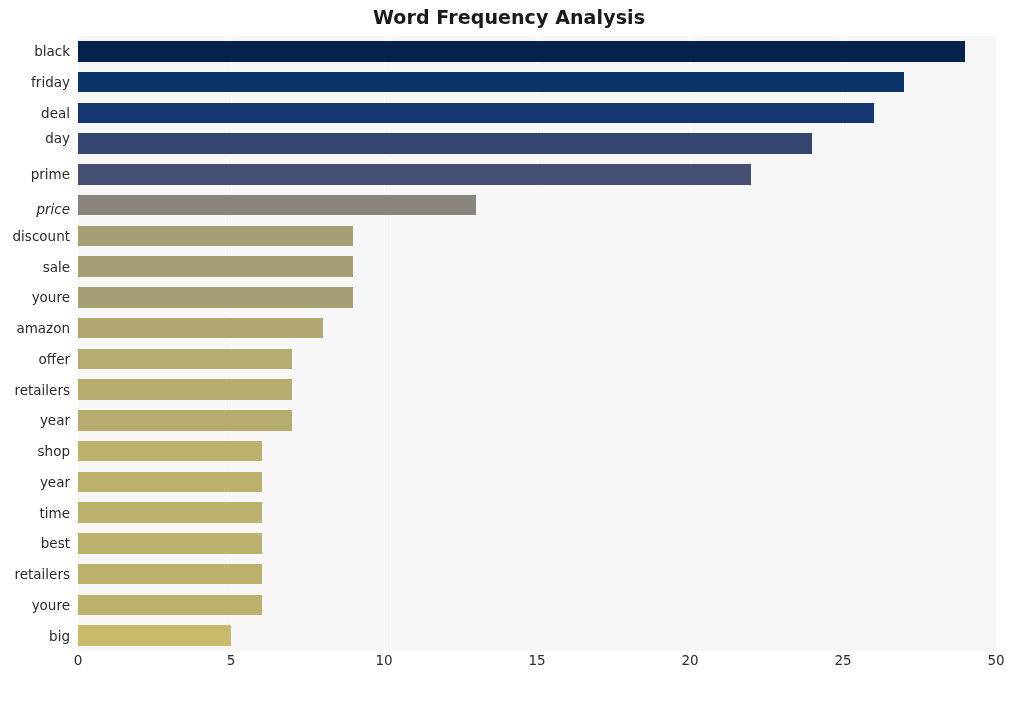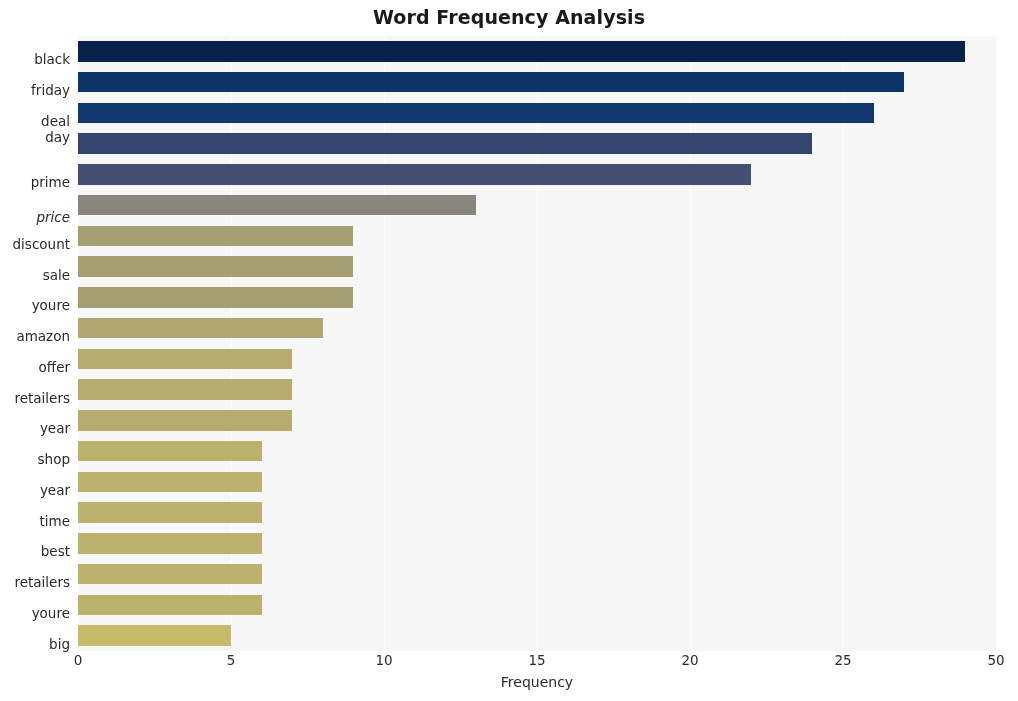--- a/index.html
+++ b/index.html
@@ -65,21 +65,20 @@
     top: 0;
     height: 100%;
   }
   
   .ylabels {
     position: absolute;
     left: 0;
     top: 36px;
     width: 70px;
     height: 615px;
-    margin-top: 8px;
   }
   .ylabel {
     position: absolute;
     right: 0;
     width: 70px;
     text-align: right;
     font-size: 13.5px;
     color: #2b2b2b;
     line-height: 14px;
   }
@@ -185,21 +184,21 @@
         <div class="bar-row" style="top: 589.477px; height: 20.295px;">
           <div class="bar" style="width: 153px; background: rgb(199, 186, 106);"></div>
         </div>
       </div>
   </div>
 
   <div class="ylabels" id="ylabels">
       <div class="ylabel" style="top: 8.375px;">black</div>
       <div class="ylabel" style="top: 39.125px;">friday</div>
       <div class="ylabel" style="top: 69.875px;">deal</div>
-      <div class="ylabel" style="top: 86px;">day</div>
+      <div class="ylabel" style="top: 95px;">day</div>
       <div class="ylabel" style="top: 131.375px; padding-left: 8px;">prime</div>
       <div class="ylabel" style="top: 166px; font-style: italic;">price</div>
       <div class="ylabel" style="top: 192.875px;">discount</div>
       <div class="ylabel" style="top: 223.625px;">sale</div>
       <div class="ylabel" style="top: 254.375px;">youre</div>
       <div class="ylabel" style="top: 285.125px;">amazon</div>
       <div class="ylabel" style="top: 315.875px;">offer</div>
       <div class="ylabel" style="top: 346.625px;">retailers</div>
       <div class="ylabel" style="top: 377.375px;">year</div>
       <div class="ylabel" style="top: 408.125px;">shop</div>
@@ -214,15 +213,14 @@
   <div class="xlabels" id="xlabels">
       <div class="xlabel" style="left: 0px;">0</div>
       <div class="xlabel" style="left: 153px;">5</div>
       <div class="xlabel" style="left: 306px;">10</div>
       <div class="xlabel" style="left: 459px;">15</div>
       <div class="xlabel" style="left: 612px;">20</div>
       <div class="xlabel" style="left: 765px;">25</div>
       <div class="xlabel" style="left: 918px;">50</div>
     </div>
 
-  <div class="xaxis-title">Frequency</div>
 
 </div>
 
 </body></html>

